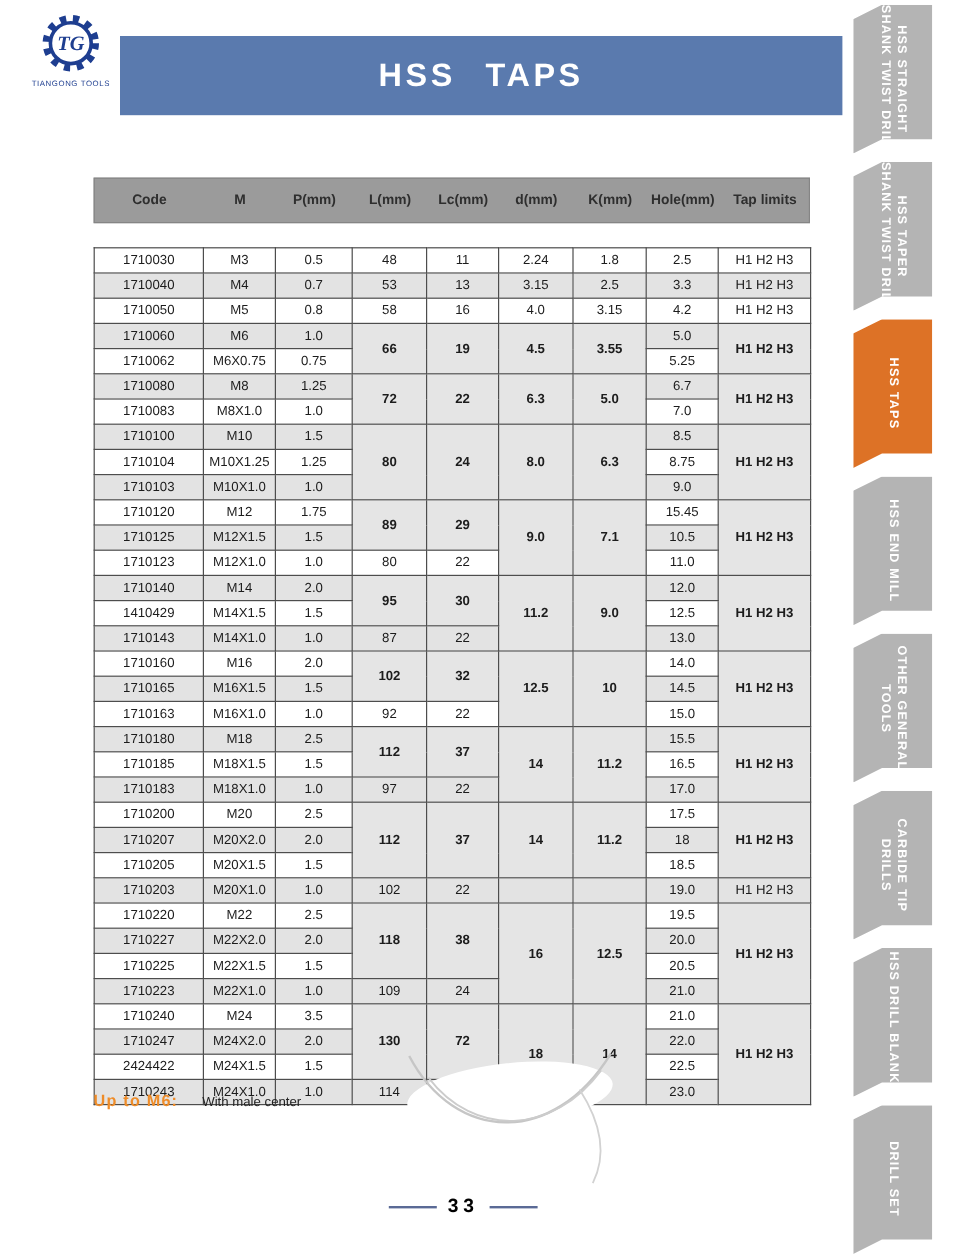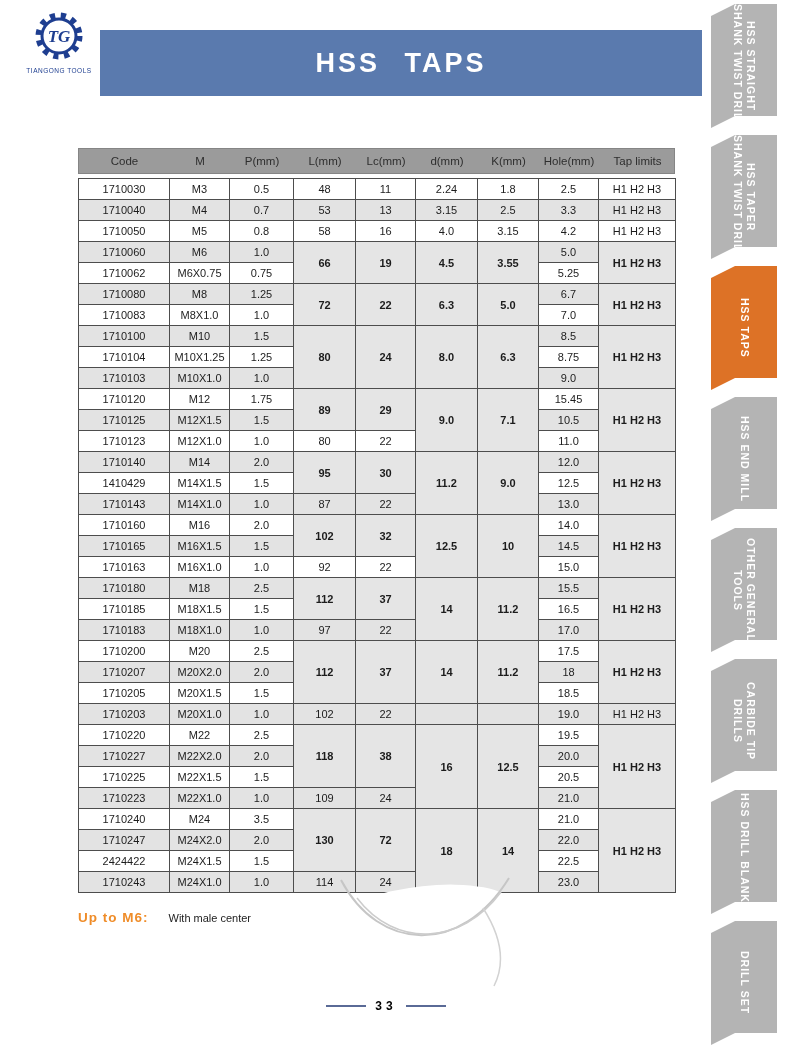--- a/index.html
+++ b/index.html
@@ -26,22 +26,23 @@
     background:var(--bar-blue);display:flex;align-items:center;justify-content:center;
   }
   .title-bar h1{
     margin:0;color:#fff;font-size:27px;font-weight:bold;
     letter-spacing:3px;word-spacing:14px;
   }
   
   .table-wrap{position:absolute;left:78px;top:148px;width:597px;}
   .thead{
     display:grid;grid-template-columns:91px 60px 64px 62px 60px 62px 61px 60px 77px;
-    background:var(--head-gray);height:26px;border:1px solid #858585;box-sizing:border-box;
-    margin-bottom:4px;
+    background:var(--head-gray);height:38px;border:1px solid #858585;box-sizing:border-box;
+    margin-bottom:20px;
+    font-weight:bold;
   }
   .thead div{
     display:flex;align-items:center;justify-content:center;
     font-size:11.5px;color:#2e2e2e;
   }
   table.spec{border-collapse:collapse;table-layout:fixed;width:597px;}
   table.spec col.c0{width:91px}table.spec col.c1{width:60px}table.spec col.c2{width:64px}
   table.spec col.c3{width:62px}table.spec col.c4{width:60px}table.spec col.c5{width:62px}
   table.spec col.c6{width:61px}table.spec col.c7{width:60px}table.spec col.c8{width:77px}
   table.spec td{
@@ -56,21 +57,21 @@
   .curl{position:absolute;left:333px;top:866px;pointer-events:none;}
   
   .footnote{position:absolute;left:78px;top:910px;font-size:11px;color:#222;}
   .footnote .hl{color:#ef8c28;font-weight:bold;font-size:13.5px;letter-spacing:1px;margin-right:20px;}
   
   .pager{
     position:absolute;left:306px;top:996px;width:160px;height:20px;
     display:flex;align-items:center;justify-content:center;gap:9px;
   }
   .pager .dash{width:40px;height:2px;background:#5a6a96;}
-  .pager .num{font-size:12px;font-weight:bold;letter-spacing:4px;color:#000;}
+  .pager .num{font-size:16px;font-weight:bold;letter-spacing:4px;color:#000;}
   
   .tabs{position:absolute;left:711px;top:4px;width:66px;}
   .tab{
     height:124px;margin-bottom:7px;background:var(--tab-gray);
     display:flex;align-items:center;justify-content:center;cursor:pointer;
     clip-path:polygon(0 12px,24px 0,100% 0,100% calc(100% - 12px),24px calc(100% - 12px),0 100%);
   }
   .tab.active{background:var(--tab-active);}
   .tab-label{
     writing-mode:vertical-rl;white-space:pre-line;text-align:center;

